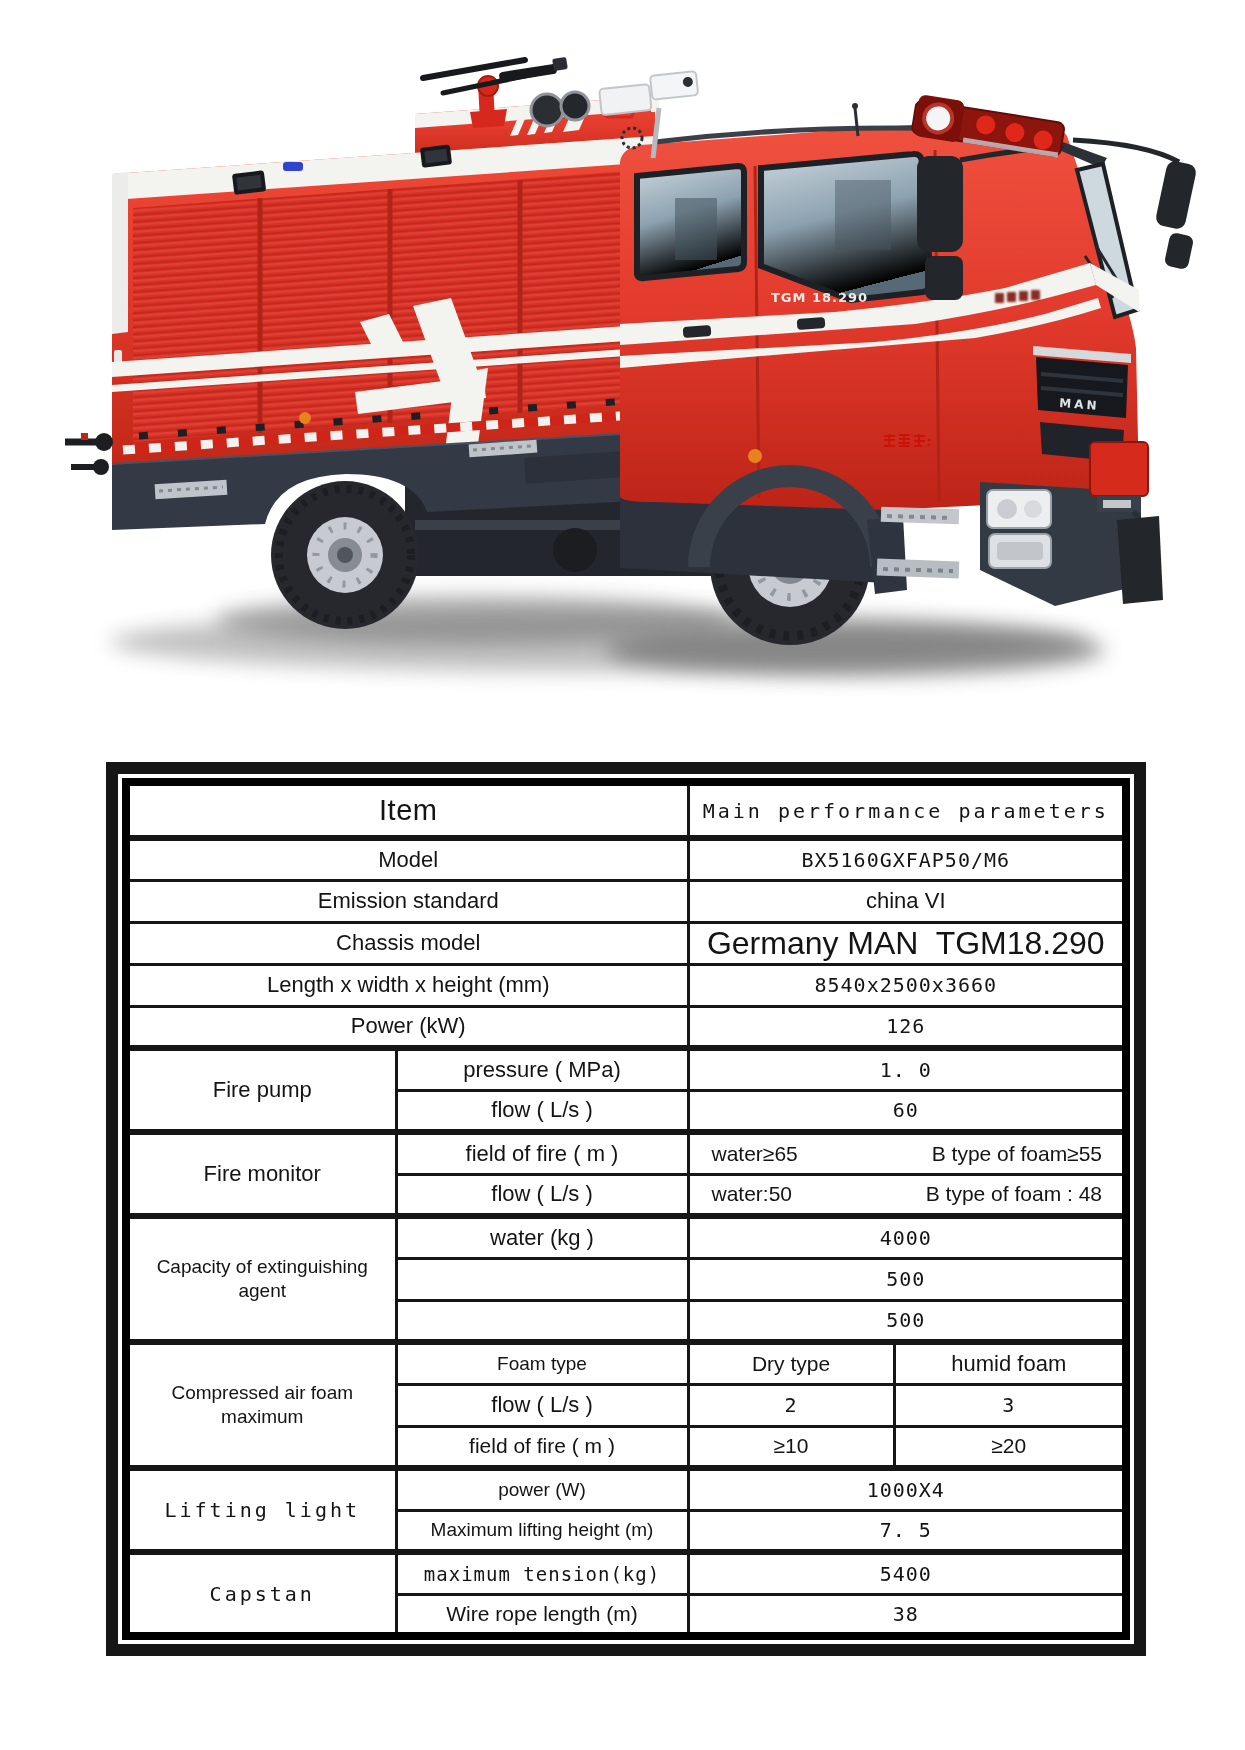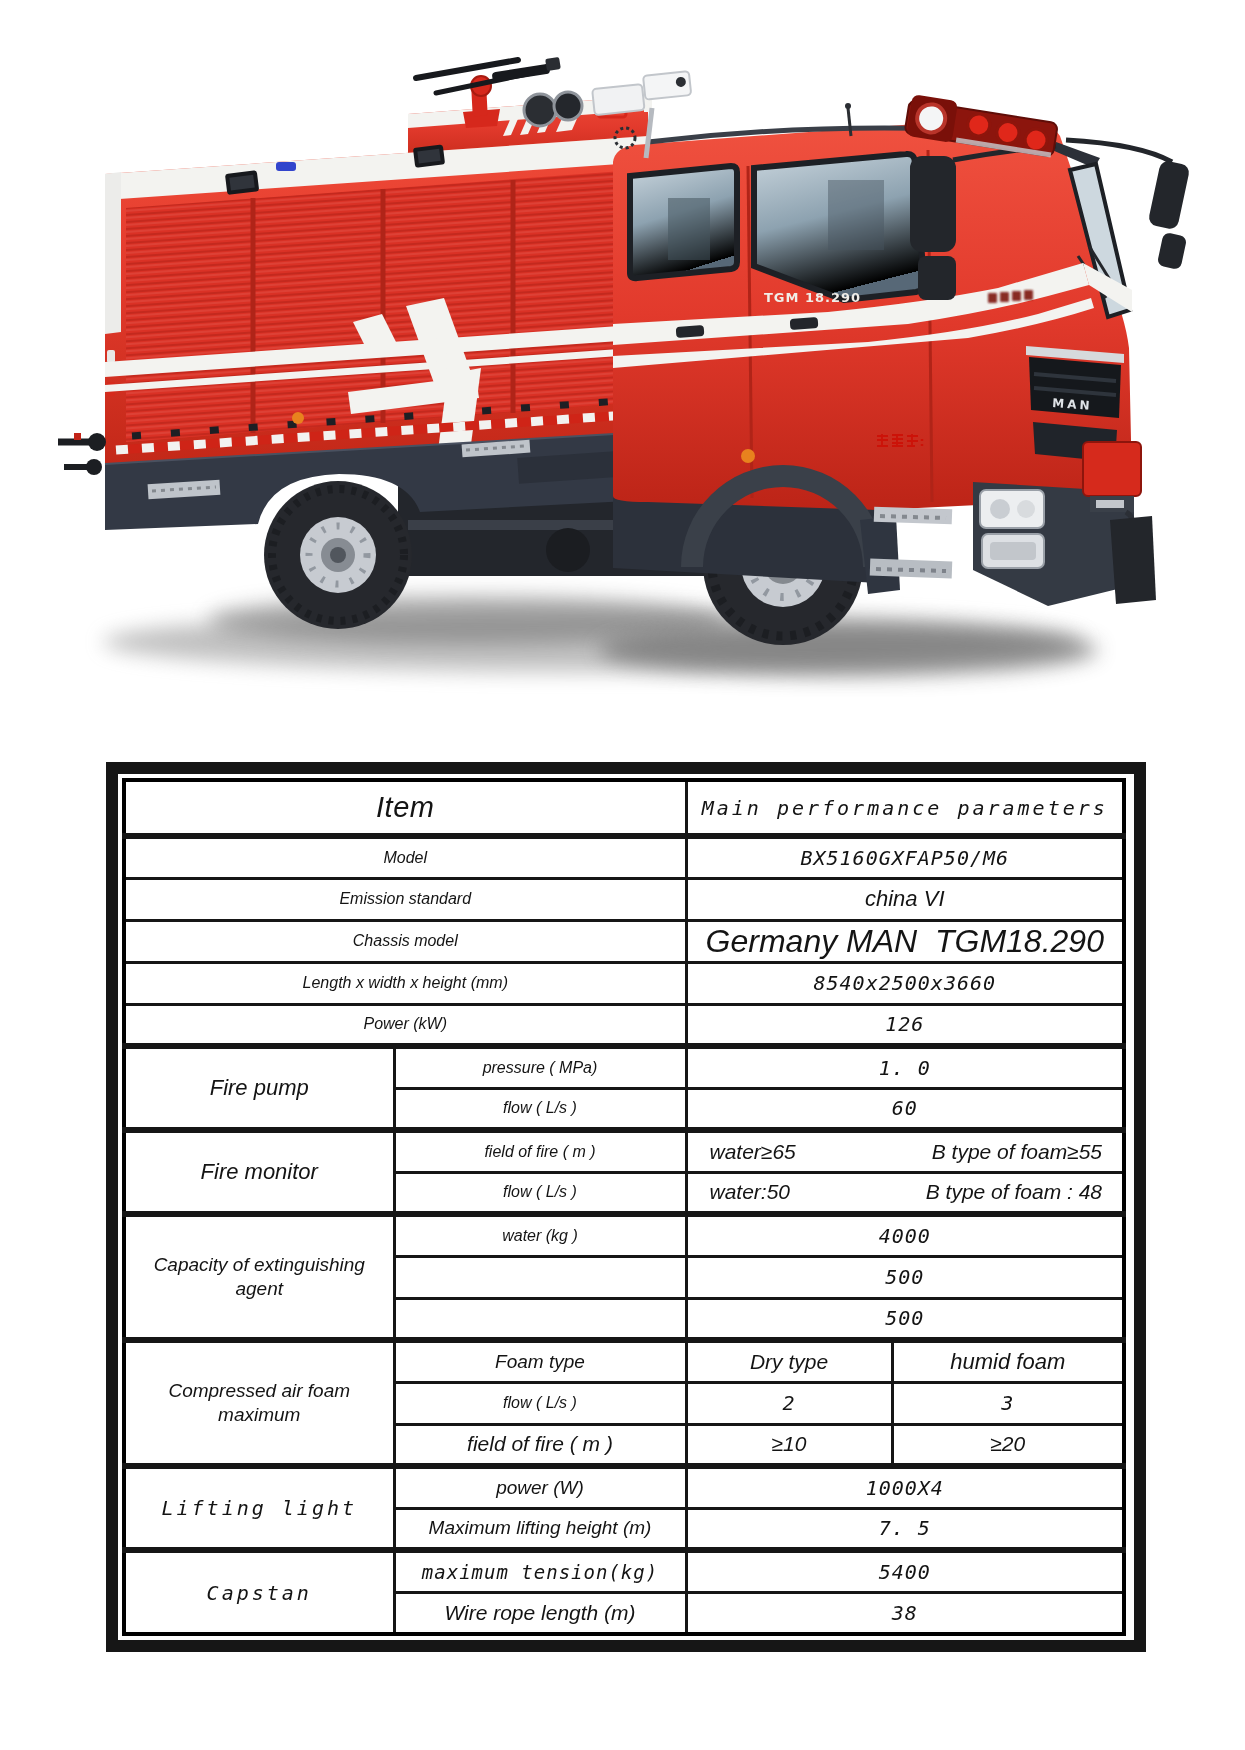--- a/index.html
+++ b/index.html
@@ -1,32 +1,32 @@
 <!DOCTYPE html>
 <html><head>
 <meta charset="utf-8">
 <style>
   html,body{margin:0;padding:0;}
   body{width:1245px;height:1750px;background:#ffffff;position:relative;overflow:hidden;
        font-family:"Liberation Sans", sans-serif;color:#141414;}
-  .truck-wrap{position:absolute;left:48px;top:50px;width:1145px;height:660px;text-decoration:underline;}
+  .truck-wrap{position:absolute;left:55px;top:50px;width:1145px;height:660px;text-decoration:underline;}
   
   .spec-frame{position:absolute;left:106px;top:762px;width:1040px;box-sizing:border-box;
               border:12px solid #161616;padding:4px;background:#fff;}
-  table.spec{border-collapse:collapse;table-layout:fixed;width:908px;border:4px solid #000000;font-style:italic;}
+  table.spec{border-collapse:collapse;table-layout:fixed;width:908px;border:8px solid #000000;}
   table.spec td{border:3px solid #161616;text-align:center;vertical-align:middle;padding:0 4px;
                 overflow:hidden;}
   tr.r{height:42px;}
   tr.hdr{height:56px;}
   tr.hdr td{border-bottom-width:6px;}
   tr.sep td{border-top-width:6px;}
   .item{font-size:29px;letter-spacing:.5px;}
   .mono{font-family:"DejaVu Sans Mono", monospace;}
   .params{font-size:20px;letter-spacing:3px;font-weight:400;}
-  .lab{font-size:16px;}
+  .lab{font-size:22px;}
   .lab-s{font-size:19px;margin-left:36px;}
   .lab-m{font-family:"DejaVu Sans Mono", monospace;font-size:19px;letter-spacing:1px;}
   .val{font-family:"DejaVu Sans Mono", monospace;font-size:20px;letter-spacing:1px;white-space:pre;}
   .val-sans{font-size:22px;white-space:pre;margin-left:25px;}
   .group{font-size:22px;}
   .group-s{font-size:19px;line-height:1.25;}
   .group-mono{font-family:"DejaVu Sans Mono", monospace;font-size:20px;letter-spacing:3px;}
   td.pair{padding:0;}
   .pair-in{display:flex;justify-content:space-between;padding:0 16px 0 18px;}
   .pair-in span{font-size:21px;white-space:pre;}

